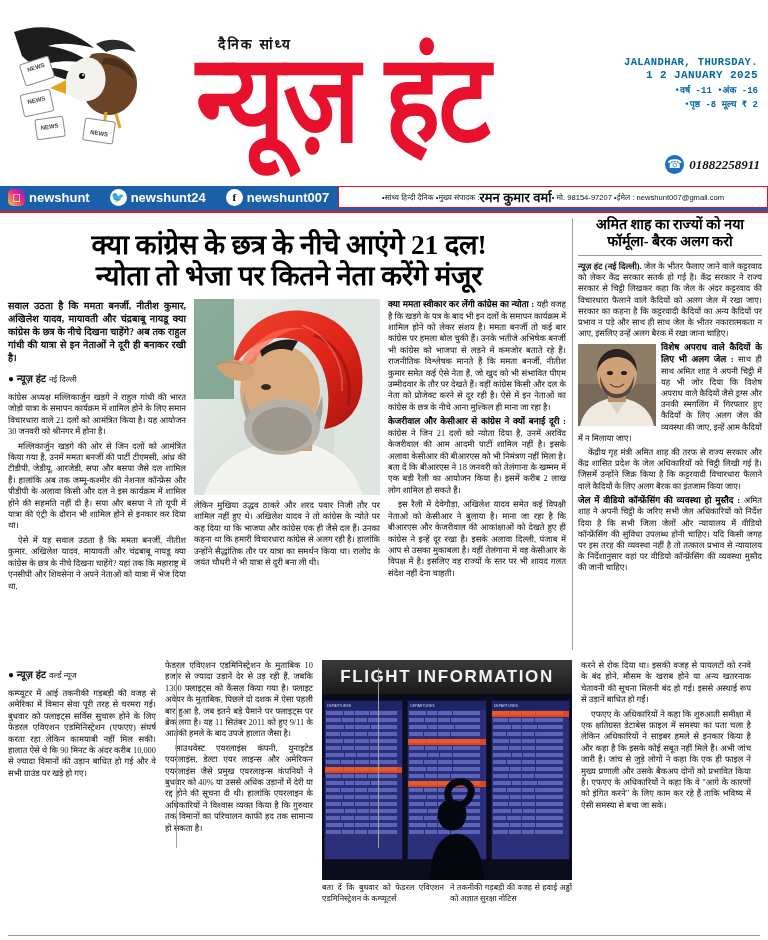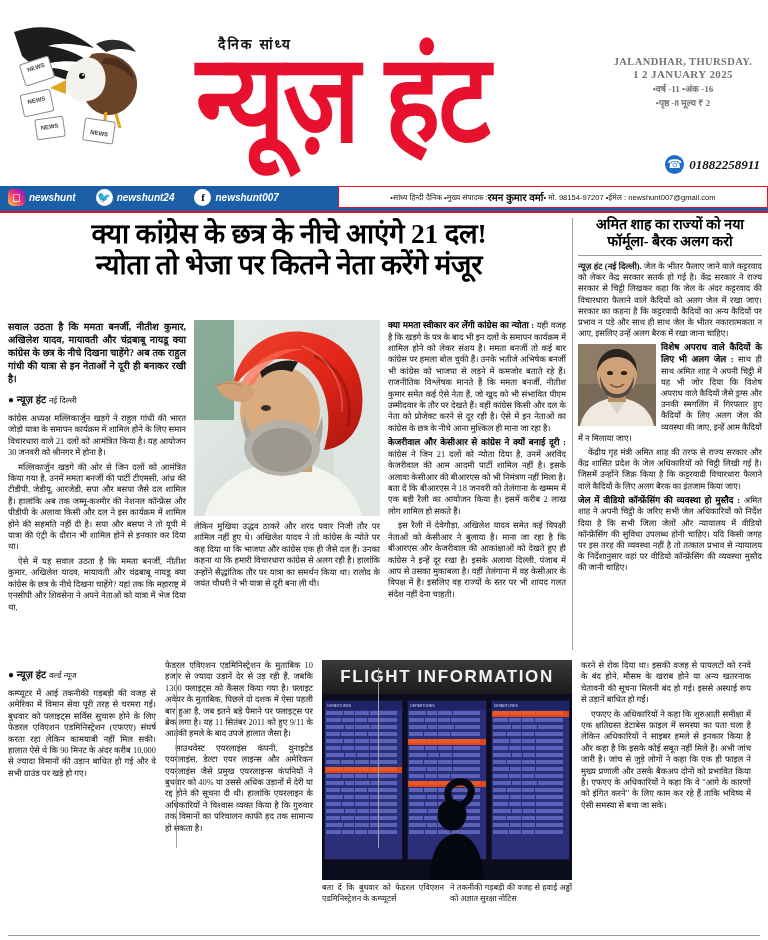--- a/index.html
+++ b/index.html
@@ -28,23 +28,23 @@
     position: absolute; left: 196px; top: 40px;
     font-family: "Liberation Sans", sans-serif;
     font-weight: 700; font-size: 104px; line-height: 100px;
     color: #e8112d; letter-spacing: -2px;
     transform: scaleY(1.18);
     transform-origin: left top;
     white-space: nowrap;
   }
   .dateblock {
     position: absolute; right: 10px; top: 56px; width: 150px;
-    text-align: center;
-    font-family: Liberation Serif, serif;
-    color: #737373;
+    text-align: right;
+    font-family: Liberation Mono, monospace;
+    color: #0369a1;
   }
   .dateblock .d1 { font-size: 10.5px; font-weight: 700; letter-spacing: .4px; }
   .dateblock .d2 { font-size: 11px; font-weight: 700; letter-spacing: .4px; margin-top:1px;}
   .dateblock .d3 { font-size: 9px; font-weight: 700; margin-top: 2px; }
   .dateblock .d4 { font-size: 9px; font-weight: 700; margin-top: 1px; }
 
   .imprint {
     position: absolute; right: 108px; top: 158px;
     font-family: "Liberation Serif", serif;
     font-style: italic; font-weight: 700; font-size: 12.5px; color: #111;
@@ -82,46 +82,46 @@
     color: #fff; font-size: 11px; font-weight: 700;
   }
   .sicon.insta {
     background: linear-gradient(45deg,#f9ce34,#ee2a7b 55%,#6228d7);
     border-radius: 5px;
   }
   .sicon.tw { background: #fff; color: #000; border-radius: 50%; }
   .sicon.fb { background: #fff; color: #000; border-radius: 50%; }
   .shandle {
     color: #fff; font-family: "Liberation Sans", sans-serif;
-    font-weight: 700; font-size: 10px; margin-right: 16px; font-style: italic;
+    font-weight: 700; font-size: 13px; margin-right: 16px;
   }
   .social-right {
     flex: 1; background: #fff; border: 1.5px solid #e8112d;
     display: flex; align-items: center; justify-content: center;
     font-family: "Liberation Sans", sans-serif; font-size: 7.6px;
     color: #111; white-space: nowrap; overflow: hidden;
   }
-  .social-right b { font-size: 10px; }
+  .social-right b { font-size: 13px; }
   .rule-blue { position:absolute; left:0; top:208px; width:768px; height:3px; background:#1b5fa8; }
   .rule-red  { position:absolute; left:0; top:211px; width:768px; height:2px; background:#e8112d; }
 
   
   .content { position: absolute; left: 0; top: 216px; width: 768px; }
 
   
-  .lead { position: absolute; left: 8px; top: 2px; width: 562px; }
+  .lead { position: absolute; left: 8px; top: 13px; width: 562px; }
   .lead h1 {
     font-family: "Liberation Serif", serif;
     font-weight: 700; font-size: 27.5px; line-height: 31px;
     text-align: center; color: #000; letter-spacing: -0.2px;
   }
   .lead-cols {
     display: flex; gap: 8px; margin-top: 8px;
   }
-  .lc { width: 178px; margin-top: 32px; }
+  .lc { width: 178px; }
   .lc.mid { width: 186px; }
   p.body {
     font-family: "Liberation Serif", "DejaVu Serif", serif;
     font-size: 8.4px; line-height: 11.4px; text-align: justify;
     color: #111; margin-bottom: 3px;
   }
   p.body.indent { text-indent: 10px; }
   p.lead-in {
     font-family: "Liberation Serif", serif;
     font-size: 9.6px; line-height: 13px; text-align: justify;

